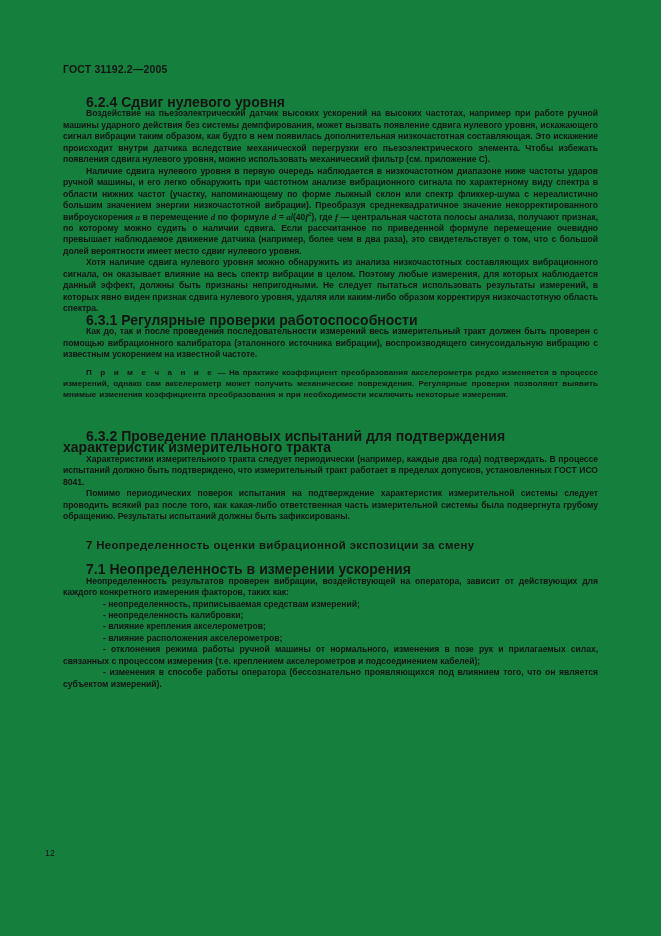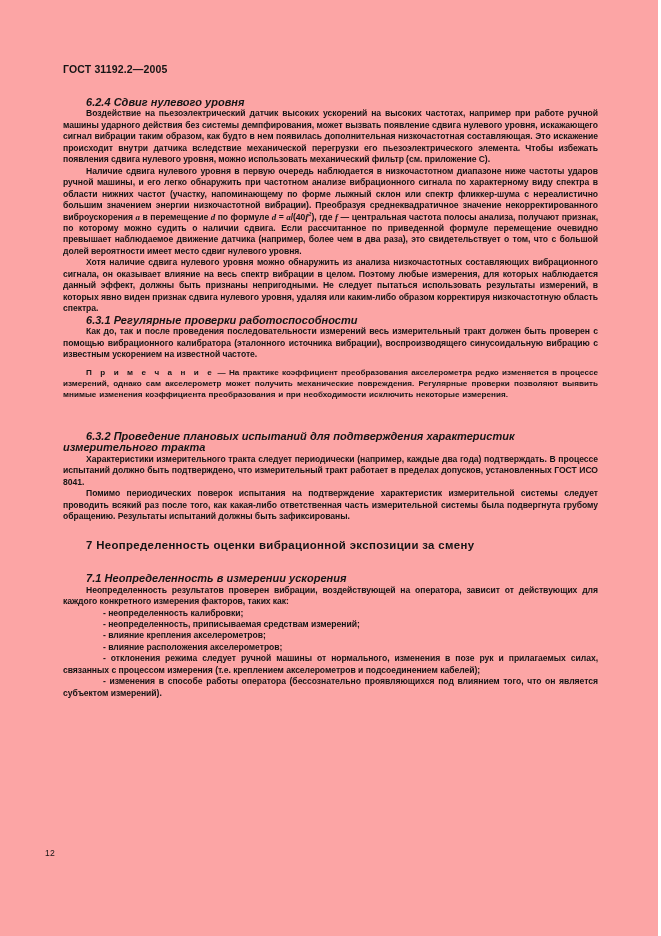--- a/index.html
+++ b/index.html
@@ -13,25 +13,24 @@
     height: 936px;
     position: relative;
     font-family: "Liberation Sans", "DejaVu Sans", sans-serif;
     color: #141414;
     -webkit-font-smoothing: antialiased;
   }
 
   .page {
     position: absolute;
     inset: 0;
-    width: 614px;
+    width: 661px;
     height: 936px;
     overflow: hidden;
-    background: #fca5a5;
-    padding-left: 44px;
+    background: #15803d;
   }
 
   
   .doc-header {
     position: absolute;
     left: 63px;
     top: 63px;
     font-size: 10.5px;
     font-weight: bold;
     letter-spacing: 0.15px;
@@ -57,41 +56,40 @@
     line-height: 11.45px;
     text-align: justify;
     text-justify: inter-word;
     text-indent: 23px;
     letter-spacing: -0.04px;
     word-spacing: -0.1px;
     hyphens: manual;
   }
 
   .h-sub {
-    font-size: 11px;
+    font-size: 14px;
     line-height: 11.45px;
     font-weight: bold;
     text-indent: 23px;
     letter-spacing: 0.02px;
-    font-style: italic;
   }
   .h-sub.wrap {
     text-indent: 23px;
     text-align: left;
     margin-top: 24px;
   }
 
   .h-section {
     font-size: 11.4px;
     line-height: 14px;
     font-weight: bold;
     text-indent: 23px;
     letter-spacing: 0.35px;
     margin-top: 15.5px;
-    margin-bottom: 21px;
+    margin-bottom: 12px;
   }
 
   .note {
     font-size: 8.1px;
     line-height: 11.2px;
     text-align: justify;
     text-indent: 23px;
     letter-spacing: 0.02px;
     word-spacing: 0.5px;
     font-family: "Liberation Sans", "DejaVu Sans", sans-serif;
@@ -166,25 +164,25 @@
 
     <p class="para">Помимо периодических поверок испытания на подтверждение характеристик измерительной системы следует проводить всякий раз после того, как какая-либо ответственная часть измерительной системы была подвергнута грубому обращению. Результаты испытаний должны быть зафиксированы.</p>
 
     <h2 class="h-section">7 Неопределенность оценки вибрационной экспозиции за смену</h2>
 
     <h3 class="h-sub">7.1 Неопределенность в измерении ускорения</h3>
 
     <p class="para">Неопределенность результатов проверен вибрации, воздействующей на оператора, зависит от действующих для каждого конкретного измерения факторов, таких как:</p>
 
     <div>
+      <p class="bullet">- неопределенность, приписываемая средствам измерений;</p>
       <p class="bullet">- неопределенность калибровки;</p>
-      <p class="bullet">- неопределенность, приписываемая средствам измерений;</p>
       <p class="bullet">- влияние крепления акселерометров;</p>
       <p class="bullet">- влияние расположения акселерометров;</p>
-      <p class="bullet">- отклонения режима следует ручной машины от нормального, изменения в позе рук и прилагаемых силах, связанных с процессом измерения (т.е. креплением акселерометров и подсоединением кабелей);</p>
+      <p class="bullet">- отклонения режима работы ручной машины от нормального, изменения в позе рук и прилагаемых силах, связанных с процессом измерения (т.е. креплением акселерометров и подсоединением кабелей);</p>
       <p class="bullet">- изменения в способе работы оператора (бессознательно проявляющихся под влиянием того, что он является субъектом измерений).</p>
     </div>
 
   </div>
 
   <div class="folio">12</div>
 
 </div>
 
 </body></html>

